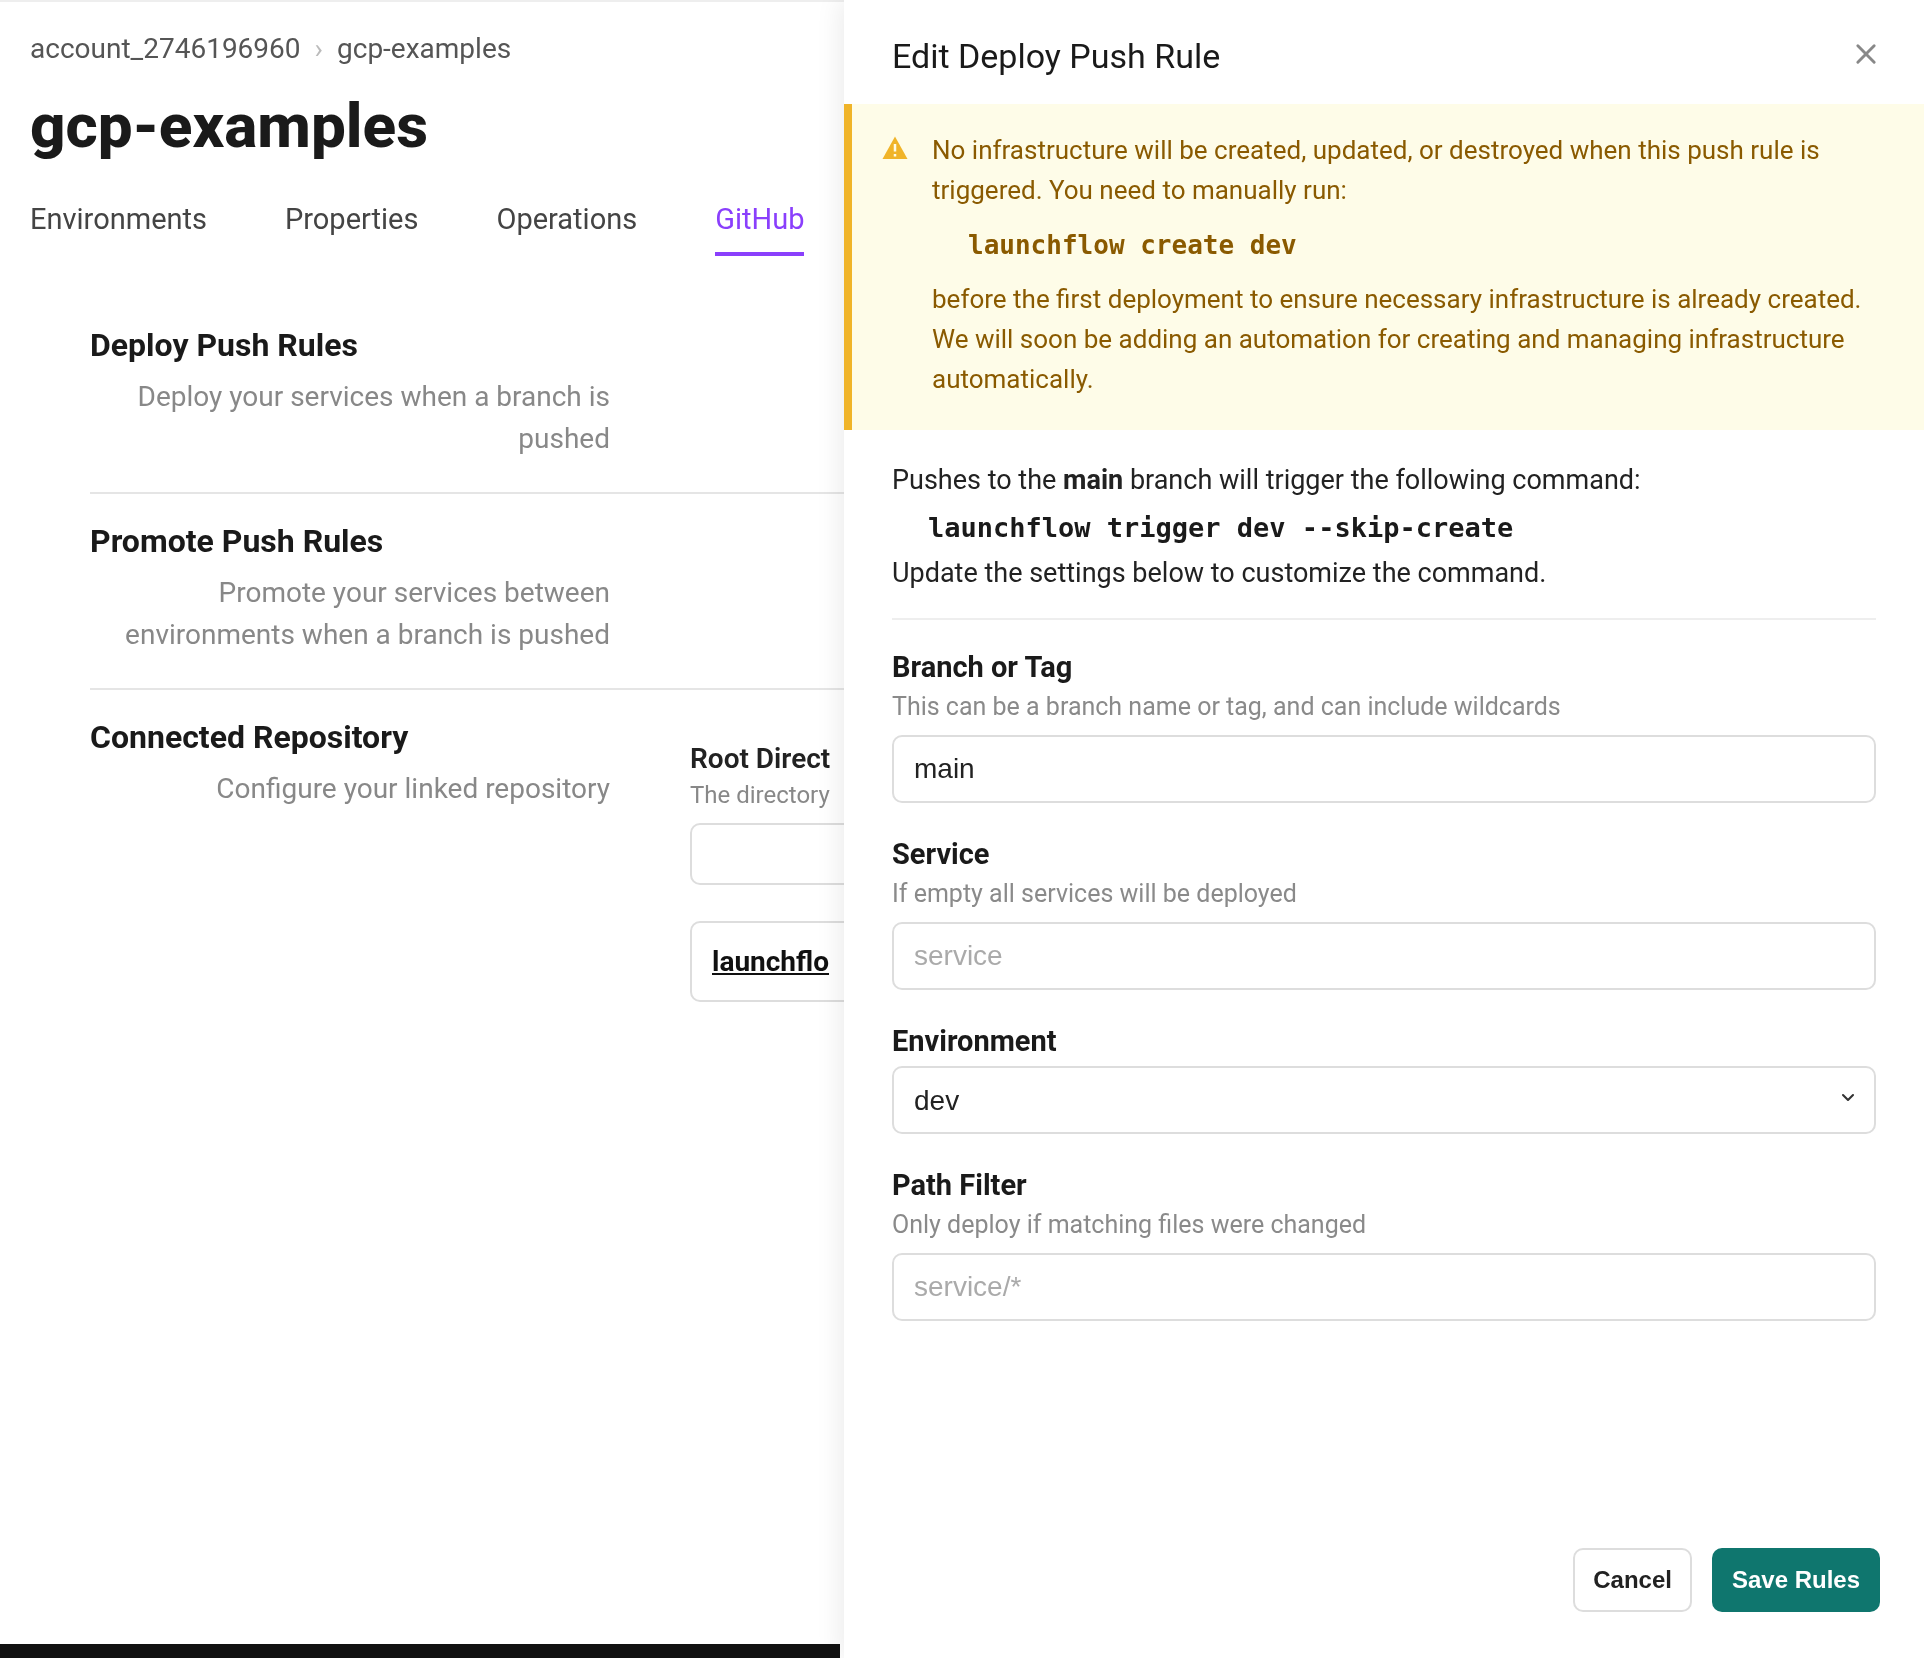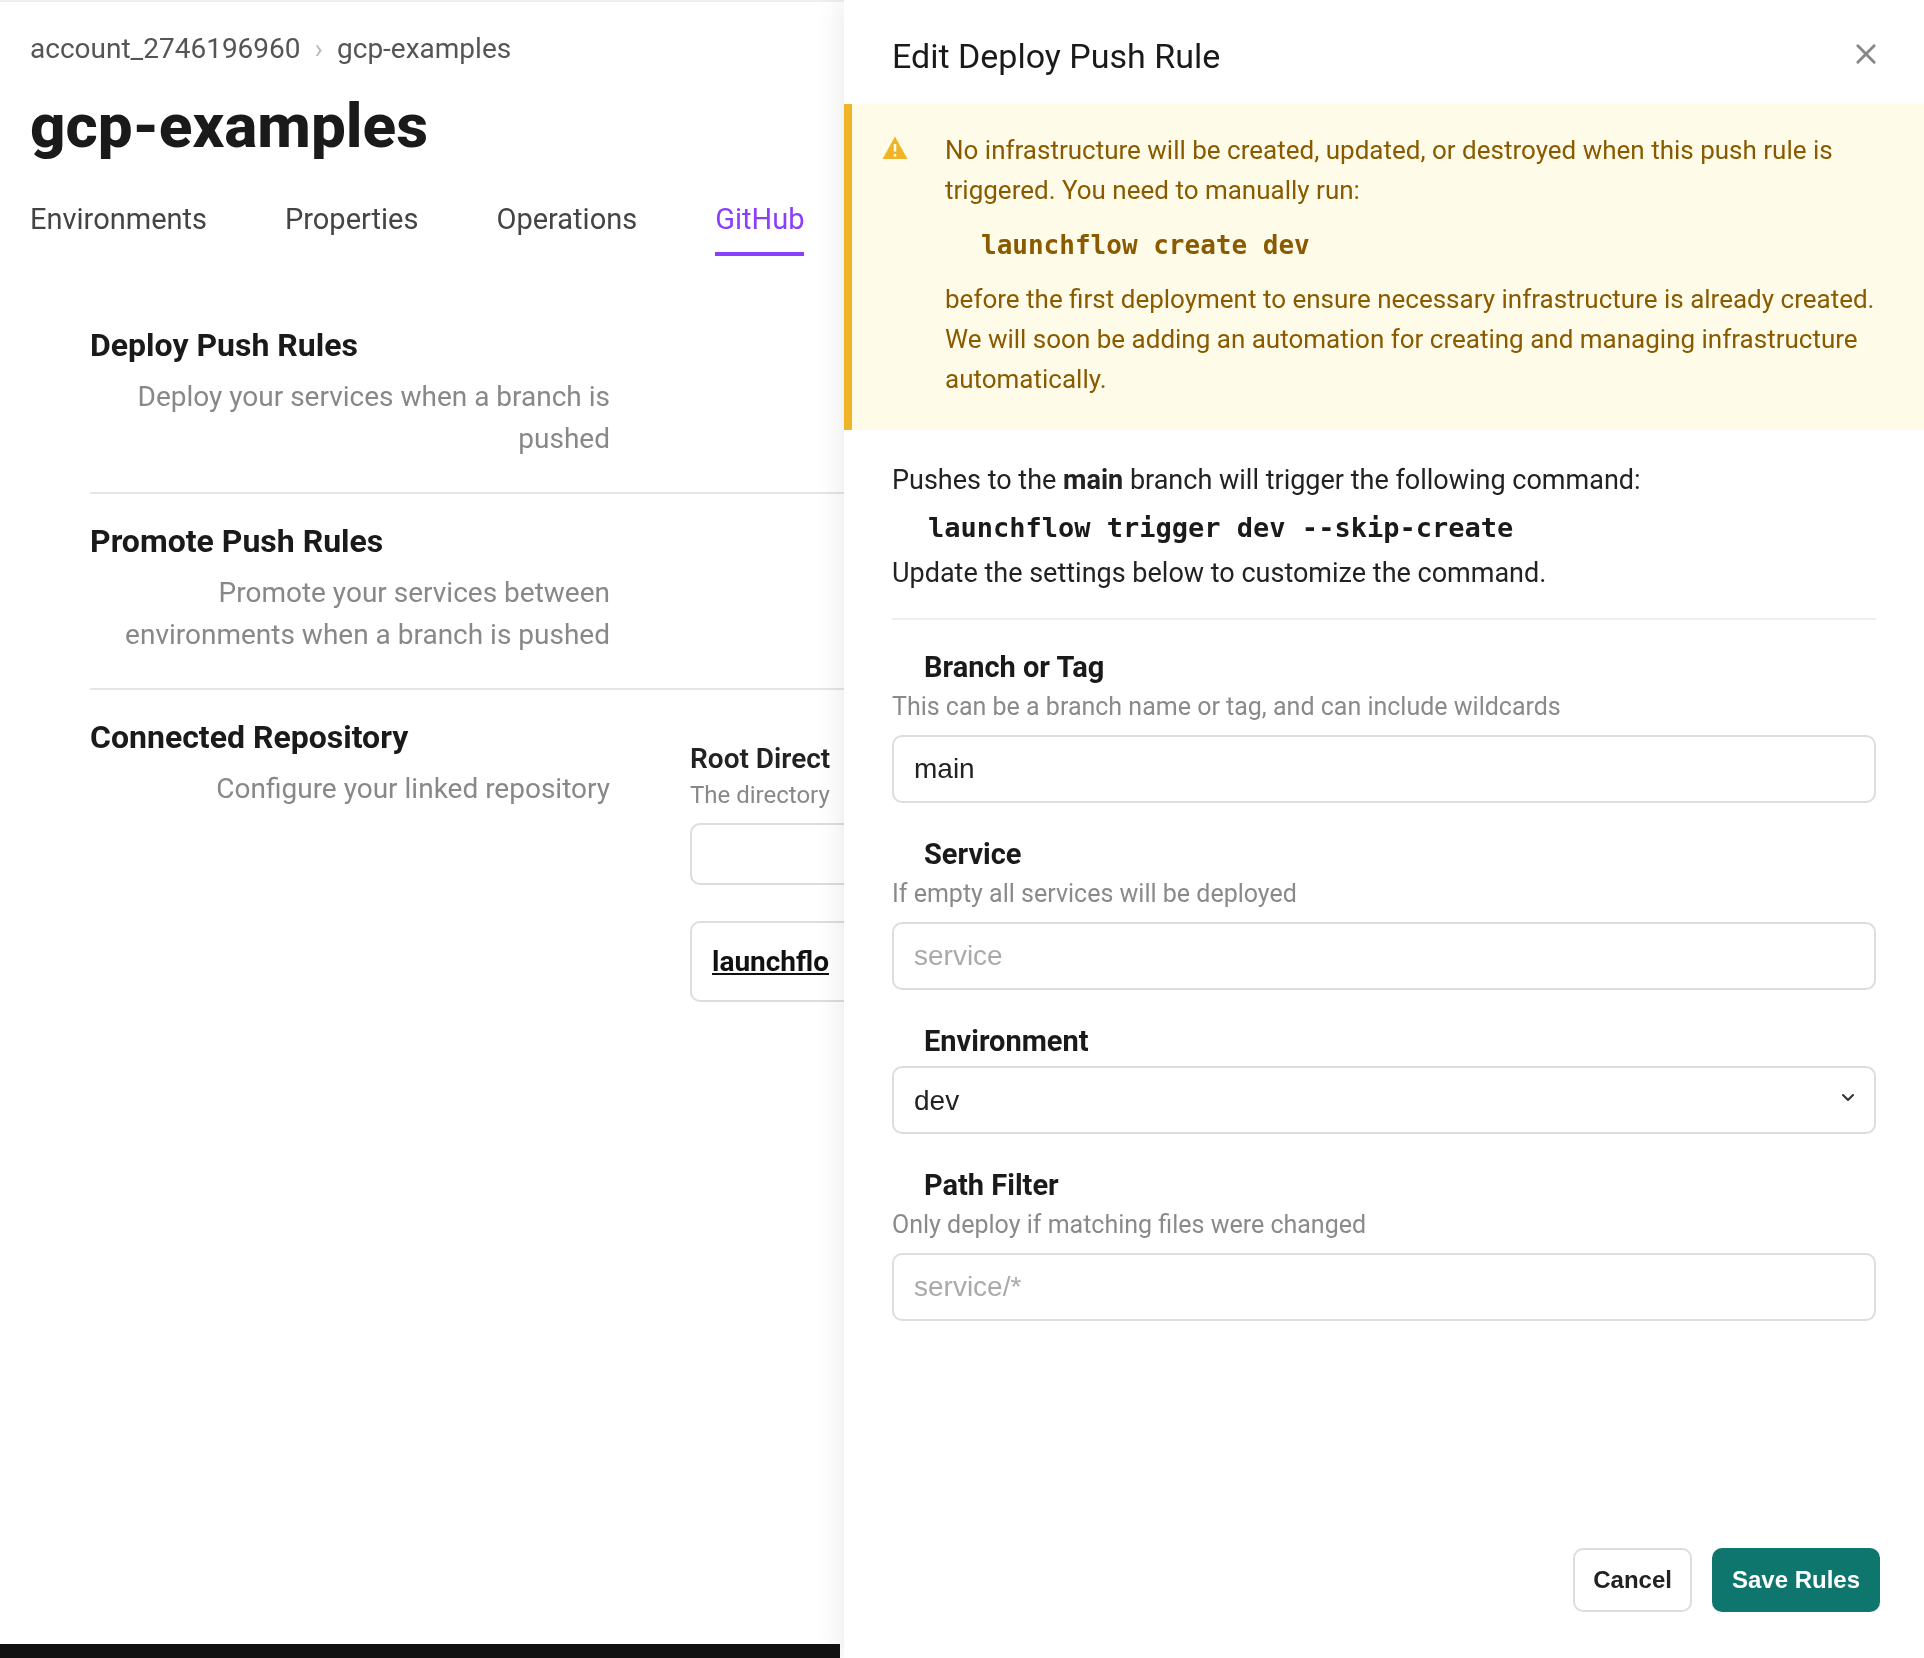--- a/index.html
+++ b/index.html
@@ -149,21 +149,20 @@
   }
   .warning-icon {
     color: #f0b429;
     flex-shrink: 0;
     margin-top: 4px;
   }
   .warning-text {
     color: #8a5a00;
     font-size: 26px;
     line-height: 1.55;
-    margin-left: 13px;
   }
   .warning-text .code-block {
     font-family: ui-monospace, SFMono-Regular, Menlo, Consolas, monospace;
     font-weight: 700;
     color: #8a5a00;
     display: block;
     margin: 14px 0 14px 36px;
     font-size: 26px;
   }
 
@@ -191,21 +190,20 @@
     border-top: 2px solid #eee;
     margin: 24px 0 30px 0;
   }
 
   .form-group { margin-bottom: 34px; }
   .form-label {
     font-size: 29px;
     font-weight: 700;
     display: block;
     margin-bottom: 8px;
-    margin-left: 32px;
   }
   .form-hint {
     font-size: 25px;
     color: #8a8a8a;
     margin-bottom: 14px;
   }
   .form-input, .form-select {
     width: 100%;
     height: 68px;
     border: 2px solid #ddd;

